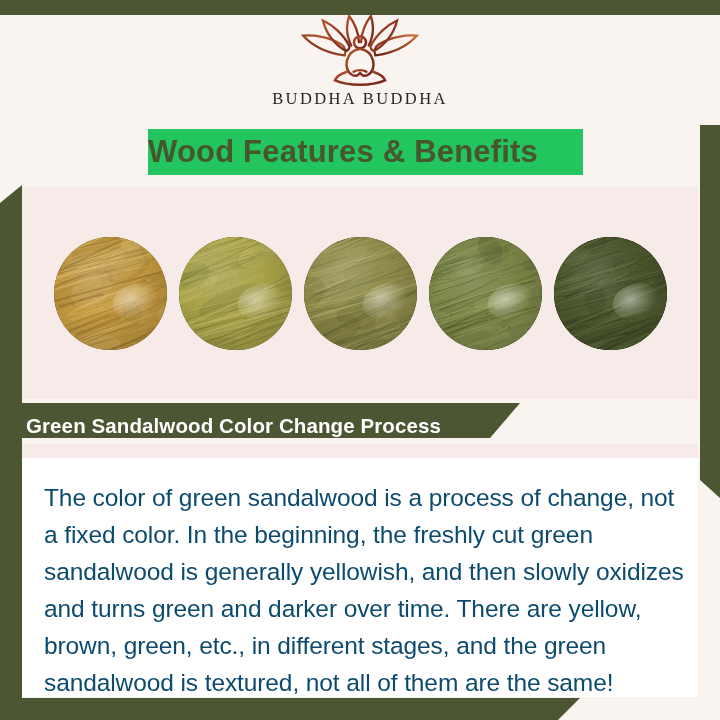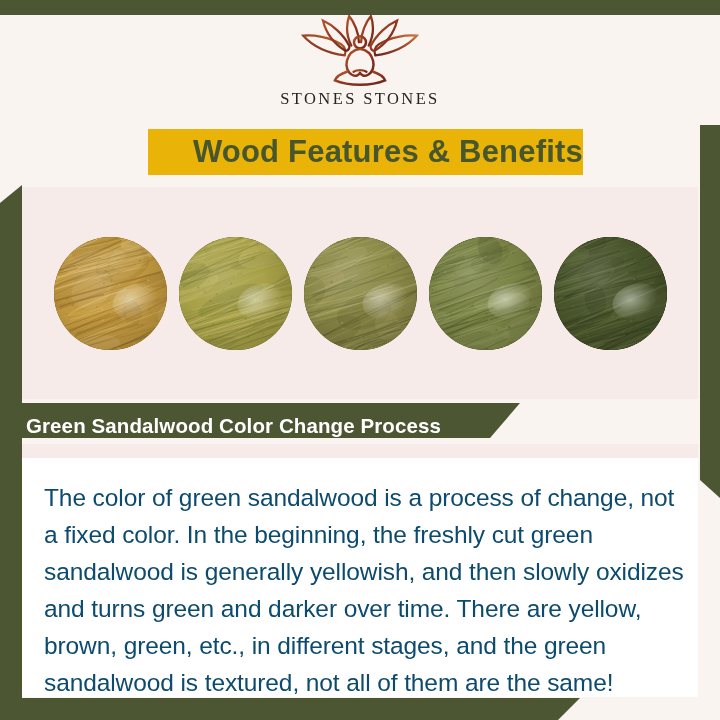--- a/index.html
+++ b/index.html
@@ -78,24 +78,24 @@
     letter-spacing: 2.4px;
     color: #2a2420;
     font-weight: 400;
   }
 
   
   .title-band {
     position: absolute;
     left: 148px; top: 129px;
     width: 435px; height: 46px;
-    background: #eab308;
+    background: #22c55e;
     display: flex;
     align-items: center;
-    justify-content: flex-end;
+    justify-content: flex-start;
   }
   .title-text {
     font-family: "Liberation Sans Narrow", "Liberation Sans", sans-serif;
     font-size: 31px;
     font-weight: bold;
     color: #47562c;
     letter-spacing: 0.2px;
     white-space: nowrap;
   }
 
@@ -245,21 +245,21 @@
 
         <path d="M120 62 C108 64 99 72 96 84 C93 96 98 106 106 110
                  C112 113 118 111 120 106 C122 111 128 113 134 110
                  C142 106 147 96 144 84 C141 72 132 64 120 62 Z" fill="none" stroke="url(#lg)" stroke-width="4.6" stroke-linejoin="round"></path>
 
         <path d="M96 104 C84 108 76 114 74 120 C88 126 106 128 120 128
                  C134 128 152 126 166 120 C164 114 156 108 144 104" fill="none" stroke="url(#lg)" stroke-width="4.6" stroke-linecap="round"></path>
 
         <path d="M108 104 C114 100 126 100 132 104" fill="none" stroke="url(#lg)" stroke-width="4" stroke-linecap="round"></path>
       </svg>
-      <div class="logo-text">STONES STONES</div>
+      <div class="logo-text">BUDDHA BUDDHA</div>
     </div>
   </div>
 
   <div class="title-band">
     <div class="title-text">Wood Features &amp; Benefits</div>
   </div>
 
   <div class="beads-panel">
     <div class="beads-row" id="beads-row">
         <div class="bead" style="background: rgb(196, 154, 63); box-shadow: rgb(138, 101, 38) 0px 0px 0px 2px inset;">

